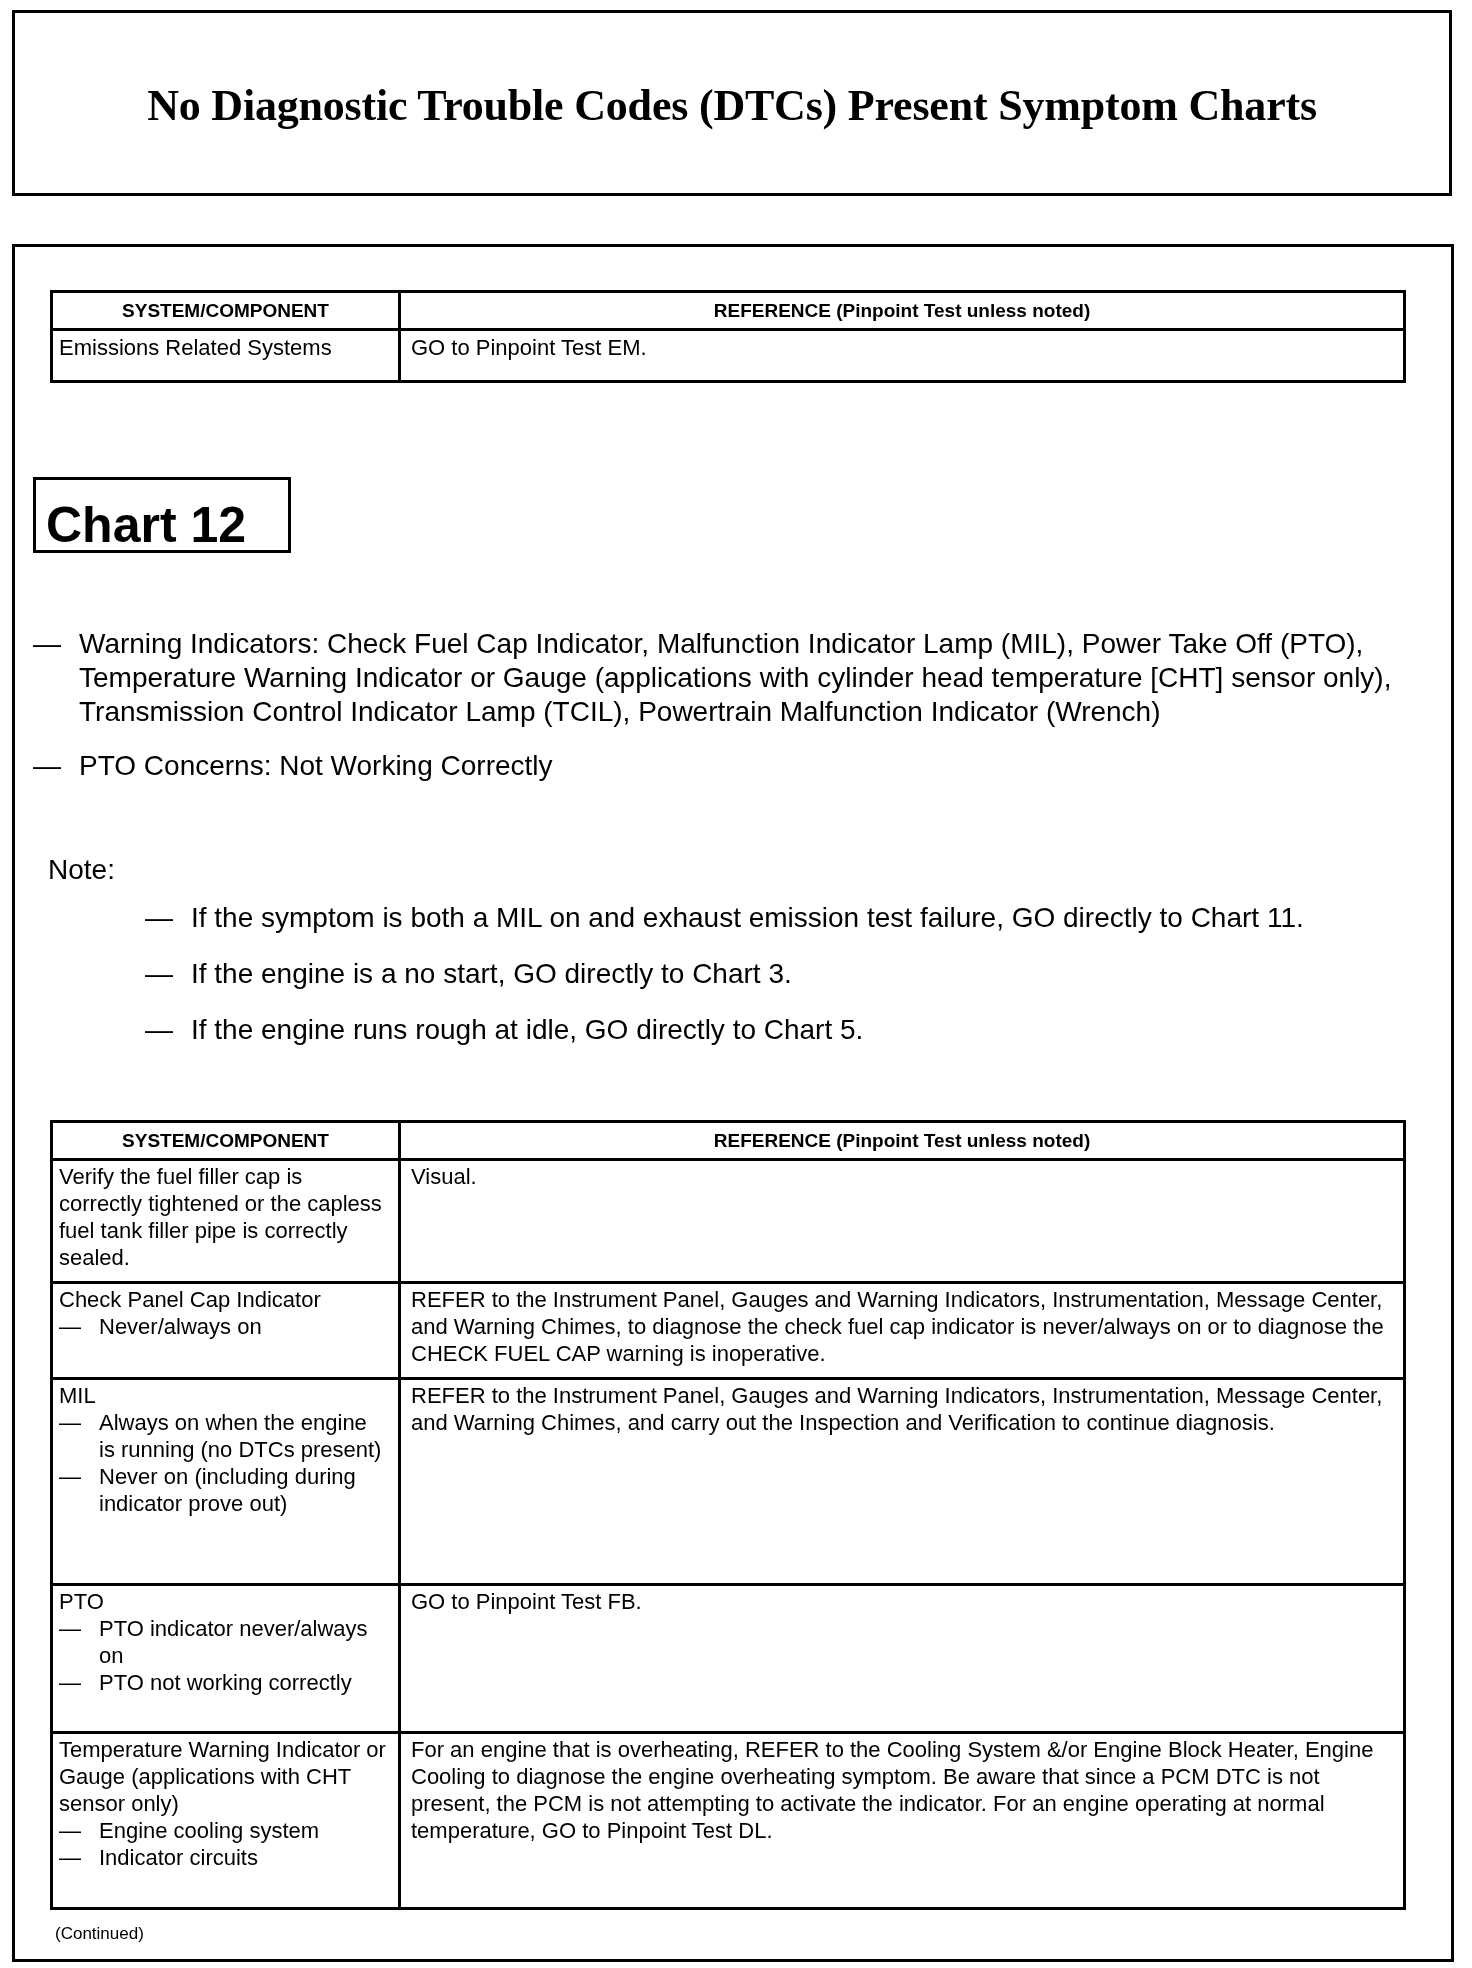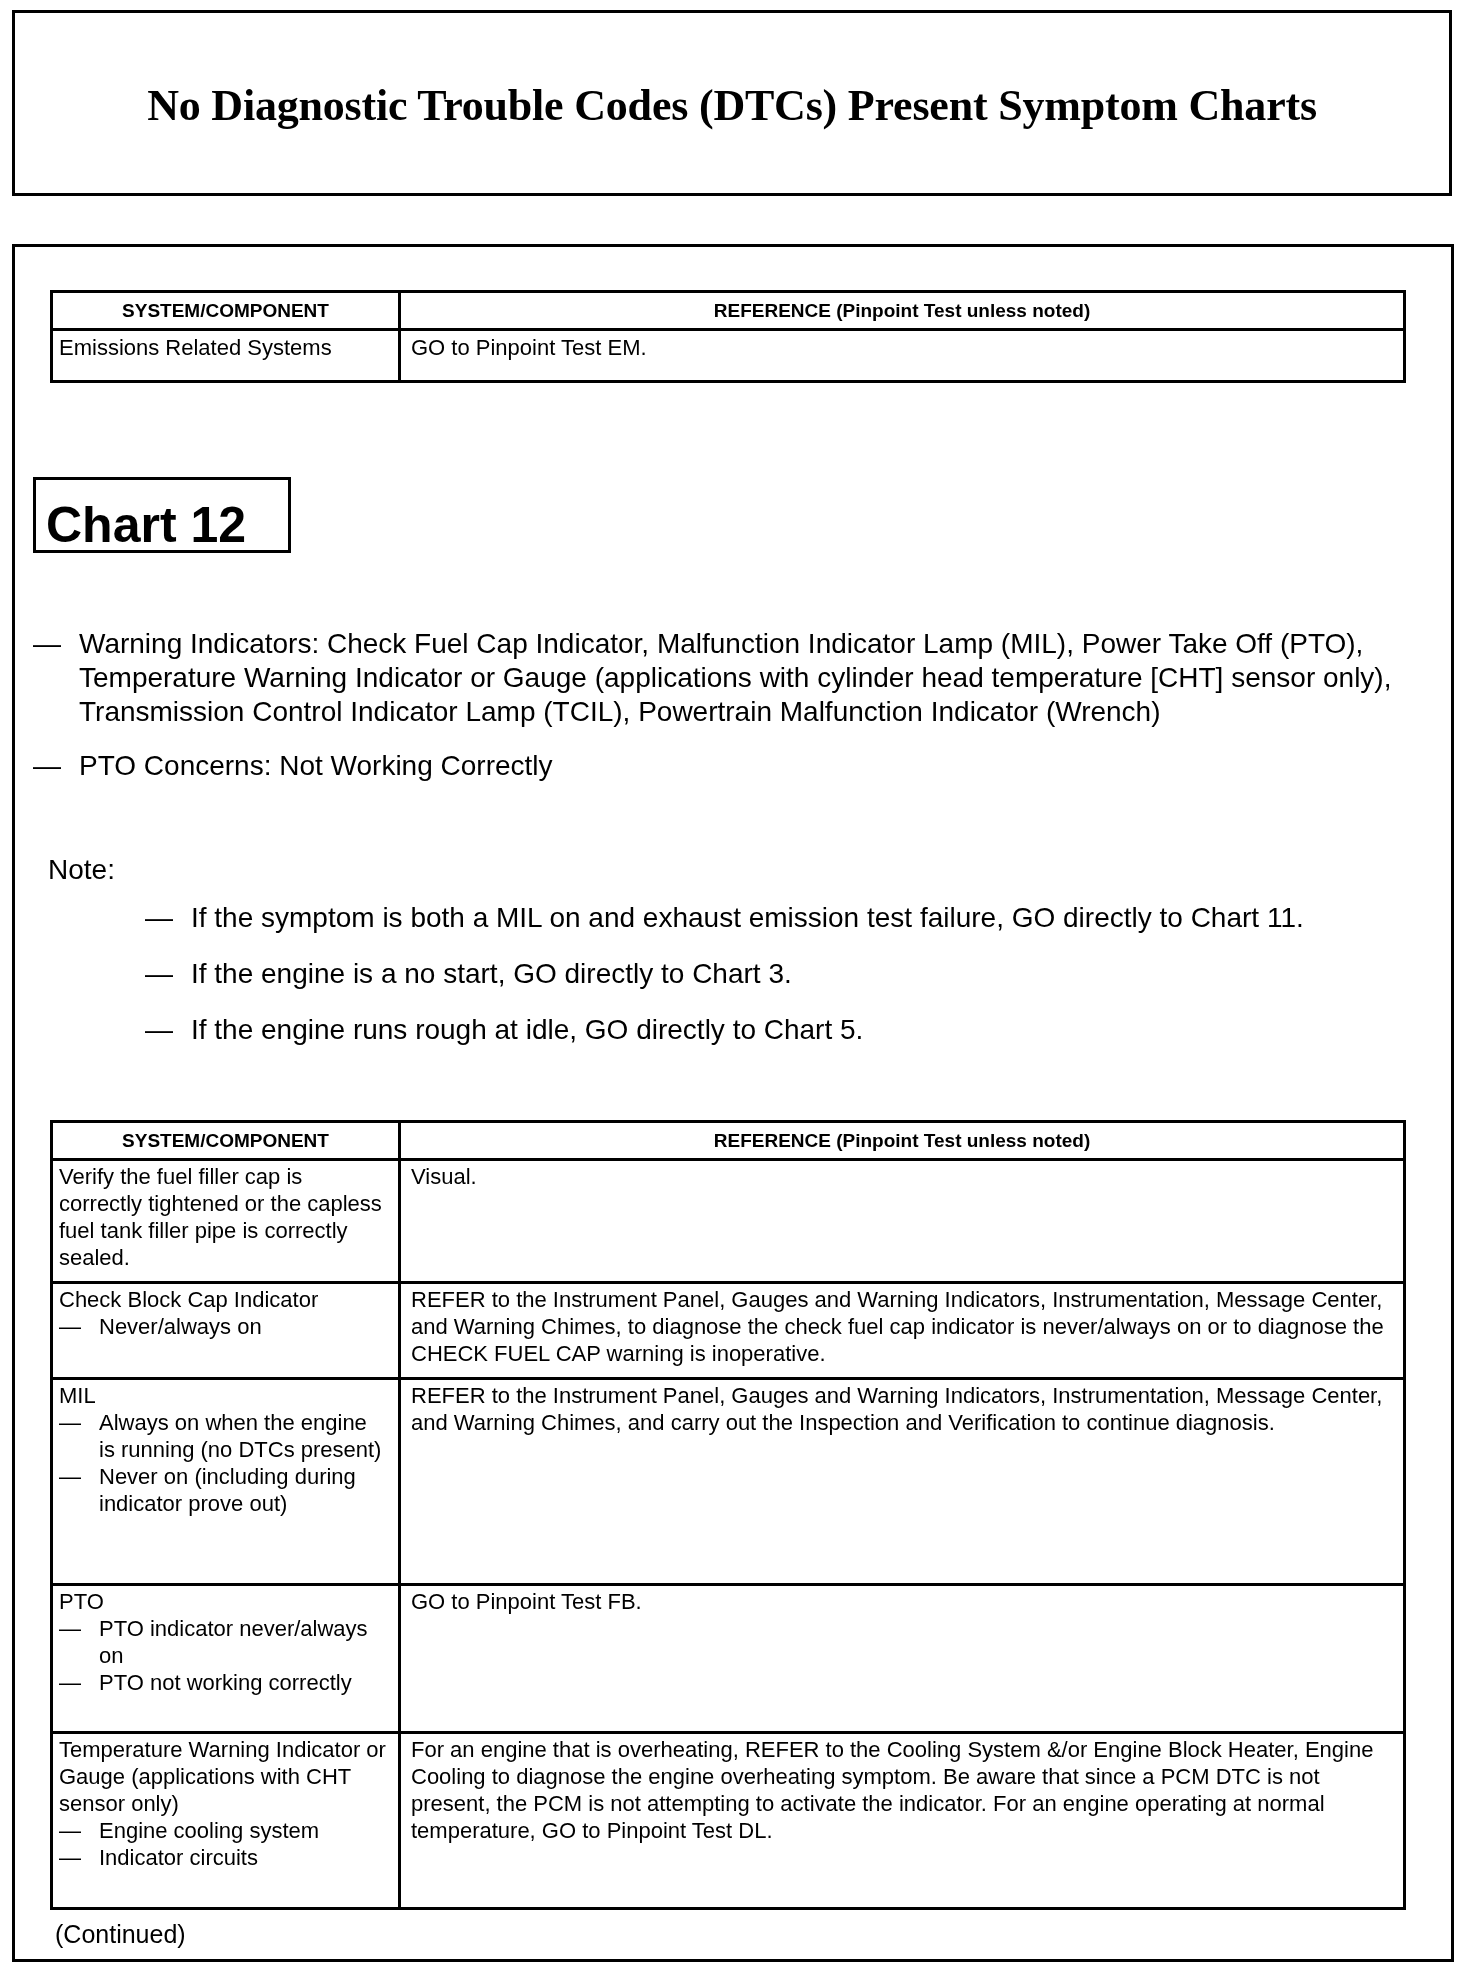--- a/index.html
+++ b/index.html
@@ -51,21 +51,21 @@
 
   #bullets-note { left: 130px; top: 654px; width: 1290px; }
   #bullets-note .bullet + .bullet { margin-top: 22px; }
 
   #table2 { left: 35px; top: 873px; width: 1356px; }
 
   .sub-list { margin: 0; padding: 0; list-style: none; }
   .sub-list li { display: flex; }
   .sub-list li .dash { width: 40px; flex: 0 0 40px; }
 
-  .continued { position: absolute; left: 40px; top: 1675px; font-size: 25px; line-height: 24px; }
+  .continued { position: absolute; left: 40px; top: 1675px; font-size: 17px; line-height: 24px; }
 </style>
 </head>
 <body>
 
 <div class="title-box">
   <h1>No Diagnostic Trouble Codes (DTCs) Present Symptom Charts</h1>
 </div>
 
 <div class="main-box">
 
@@ -131,21 +131,21 @@
     </thead>
     <tbody>
       <tr style="height:123px">
         <td>
           <span>Verify the fuel filler cap is correctly tightened or the capless fuel tank filler pipe is correctly sealed.</span>
         </td>
         <td class="ref-cell">Visual.</td>
       </tr>
       <tr style="height:96px">
         <td>
-          <span>Check Block Cap Indicator</span>
+          <span>Check Panel Cap Indicator</span>
           <ul class="sub-list">
             <li>
                 <span class="dash">—</span>
                 <span>Never/always on</span>
               </li>
           </ul>
         </td>
         <td class="ref-cell">REFER to the Instrument Panel, Gauges and Warning Indicators, Instrumentation, Message Center, and Warning Chimes, to diagnose the check fuel cap indicator is never/always on or to diagnose the CHECK FUEL CAP warning is inoperative.</td>
       </tr>
       <tr style="height:206px">

